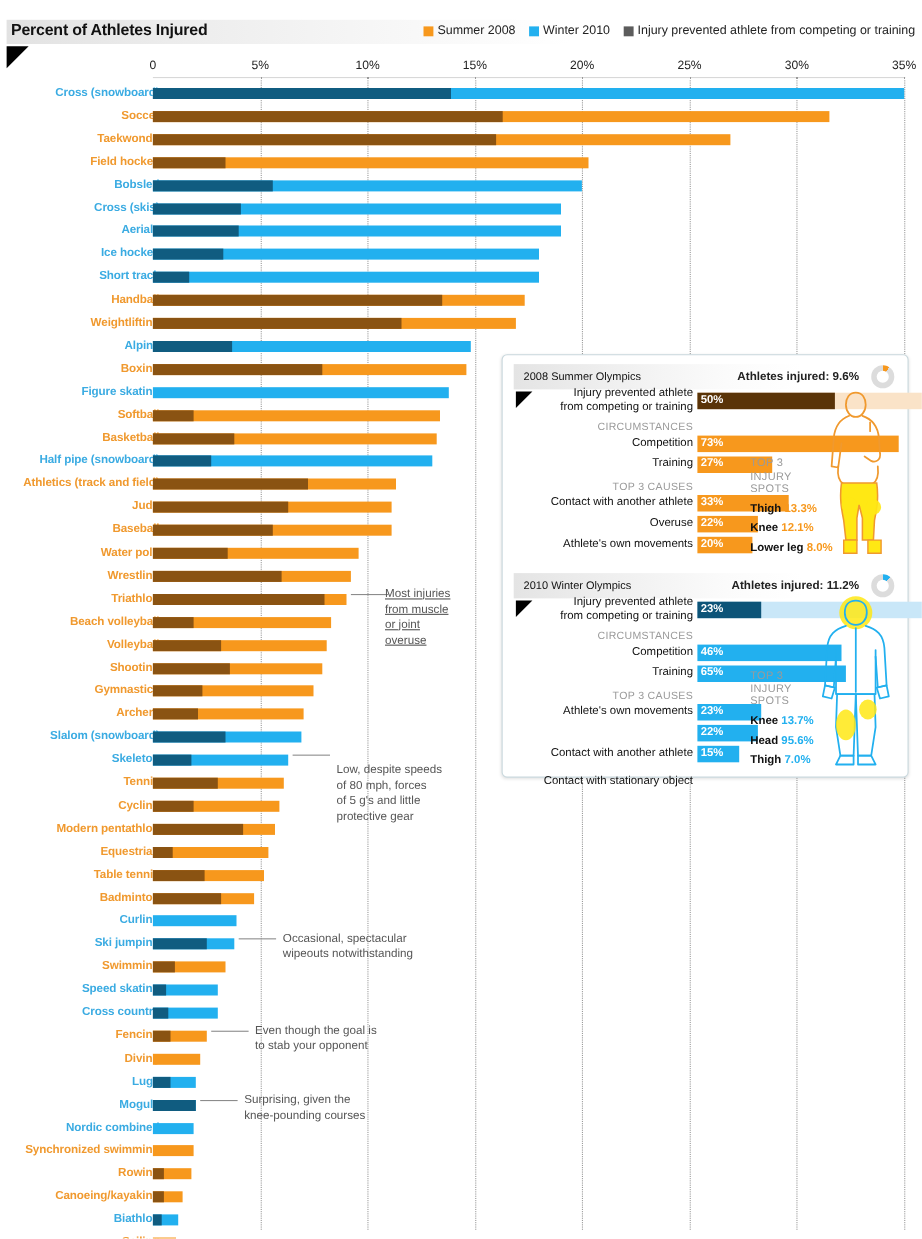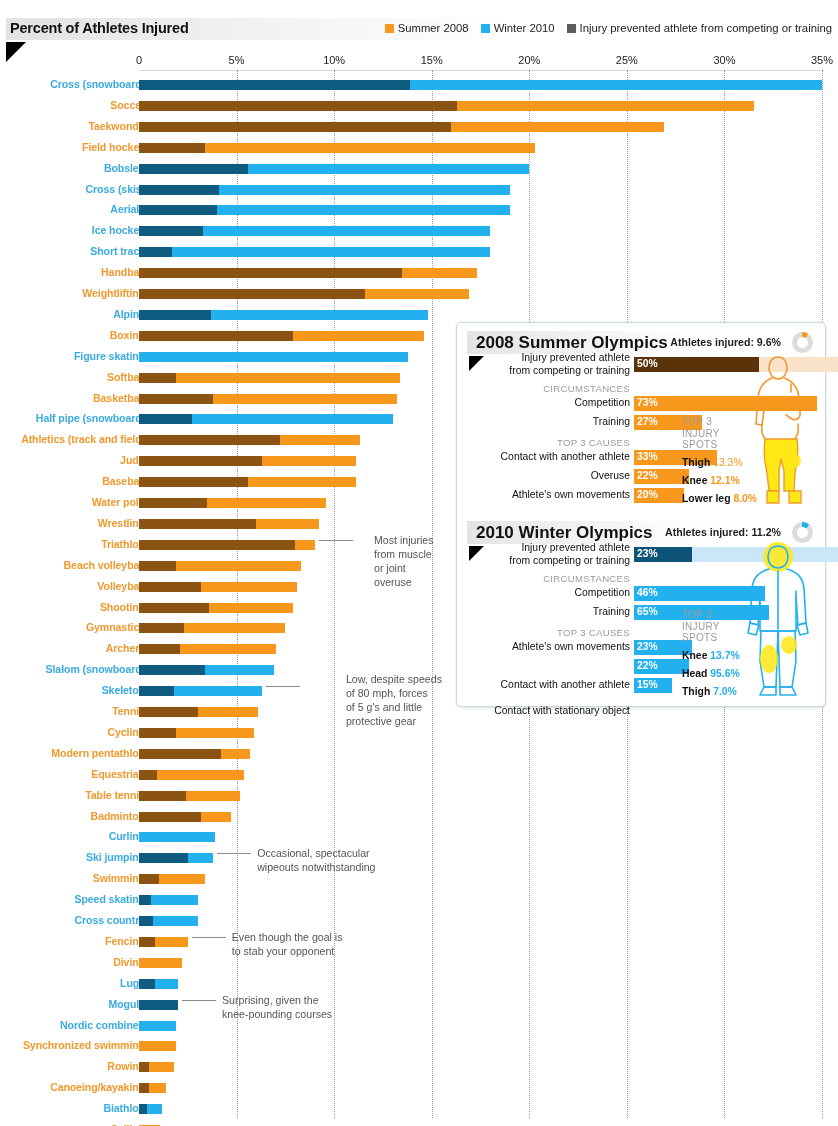--- a/index.html
+++ b/index.html
@@ -70,21 +70,21 @@
     position: absolute; left: 456px; top: 322px; width: 370px; height: 385px;
     background: #ffffff; border: 1px solid #c9d8dd; border-radius: 5px;
     box-shadow: 0 1px 3px rgba(0,0,0,0.12);
   }
   .panel { position: absolute; left: 10px; width: 350px; }
   .panel-head {
     position: relative; height: 23px;
     background: linear-gradient(to right, #e4e4e4 0%, #efefef 25%, #fbfbfb 55%, #ffffff 75%);
     display: flex; align-items: center;
   }
-  .panel-title { font-size: 17px; font-weight: bold; color: #111; margin-left: 9px; }
+  .panel-title { font-size: 10px; font-weight: normal; color: #111; margin-left: 9px; }
   .panel-injured { position: absolute; right: 36px; top: 5px; font-size: 10.6px; font-weight: bold; color: #222; }
   .donut { position: absolute; right: 4px; top: 1px; width: 21px; height: 21px; border-radius: 50%; }
   .donut-hole { position:absolute; left:5px; top:5px; width:11px; height:11px; border-radius:50%; background:#fff; }
   .panel-tri {
     position: absolute; left: 2px; top: 25px; width: 0; height: 0;
     border-left: 15px solid #000; border-bottom: 15px solid transparent;
   }
   .p-row { position: absolute; height: 17px; }
   .p-label {
     position: absolute; right: 0; top: 1px; font-size: 10.4px; color: #111;
@@ -393,26 +393,26 @@
         <div class="bar seg-winter" style="left: 139px; width: 23.4171px;"></div>
         <div class="bar seg-dark-winter" style="left: 139px; width: 7.80571px;"></div>
       </div>
       <div class="row" style="top: 1120px;">
         <div class="row-label summer">Sailing</div>
         <div class="bar seg-summer" style="left: 139px; width: 21.4657px;"></div>
       </div>
     </div>
   <div id="callouts">
       <div class="callout-line" style="left: 318.629px; width: 34px; top: 539.8px;"></div>
-      <div class="callout" style="left: 374px; top: 532.8px;">Most injuries
+      <div class="callout" style="left: 350px; top: 532.8px; text-decoration: underline;">Most injuries
 from muscle
 or joint
 overuse</div>
       <div class="callout-line" style="left: 265.94px; width: 34px; top: 686.1px;"></div>
-      <div class="callout" style="left: 305.94px; top: 672px; margin-left: 40px;">Low, despite speeds
+      <div class="callout" style="left: 305.94px; top: 693px;">Low, despite speeds
 of 80 mph, forces
 of 5 g's and little
 protective gear</div>
       <div class="callout-line" style="left: 217.154px; width: 34px; top: 853.3px;"></div>
       <div class="callout" style="left: 257.154px; top: 846.3px;">Occasional, spectacular
 wipeouts notwithstanding</div>
       <div class="callout-line" style="left: 191.786px; width: 34px; top: 936.9px;"></div>
       <div class="callout" style="left: 231.786px; top: 929.9px;">Even though the goal is
 to stab your opponent</div>
       <div class="callout-line" style="left: 182.029px; width: 34px; top: 999.6px;"></div>
@@ -467,21 +467,21 @@
       </div>
       <div class="p-row" style="top: 157px; left: 0px; width: 350px;">
         <div class="p-label" style="right: 187px;">Athlete's own movements</div>
         <div class="p-bar" style="left: 167px; width: 50px; background: rgb(247, 152, 29);">
           <span class="val">20%</span>
         </div>
       </div>
       <div class="spots-title" style="left: 215px; top: 85px;">TOP 3
 INJURY
 SPOTS</div>
-      <div class="spot" style="left: 215px; top: 126px;"><b>Thigh </b><span style="color: rgb(247, 152, 29); font-weight: normal;">13.3%</span></div>
+      <div class="spot" style="left: 215px; top: 126px;"><b>Thigh </b><span style="color: rgb(247, 152, 29); font-weight: bold;">13.3%</span></div>
       <div class="spot" style="left: 215px; top: 144px;"><b>Knee </b><span style="color: rgb(247, 152, 29); font-weight: bold;">12.1%</span></div>
       <div class="spot" style="left: 215px; top: 162px;"><b>Lower leg </b><span style="color: rgb(247, 152, 29); font-weight: bold;">8.0%</span></div>
       <div class="figure" style="left: 272px; top: 20px; width: 78px; height: 160px;"><svg width="78" height="160" viewBox="0 0 78 160">
           <g fill="none" stroke="#f0992e" stroke-width="1.6" stroke-linejoin="round" stroke-linecap="round">
             <path d="M39 6 c-6 0 -9 5 -9 11 c0 6 4 11 9 11 c5 0 9 -5 9 -11 c0 -6 -3 -11 -9 -11 z"></path>
             <path d="M33 27 c-8 3 -13 9 -14 20 l-2 26 l6 1 l3 -22"></path>
             <path d="M45 27 c9 3 14 9 15 20 l1 14 c1 6 -4 9 -8 7 l-6 -4"></path>
             <path d="M23 73 c-1 9 1 14 5 16 l26 0 c4 -2 6 -7 5 -16"></path>
             <path d="M52 33 l0 8"></path>
           </g>

